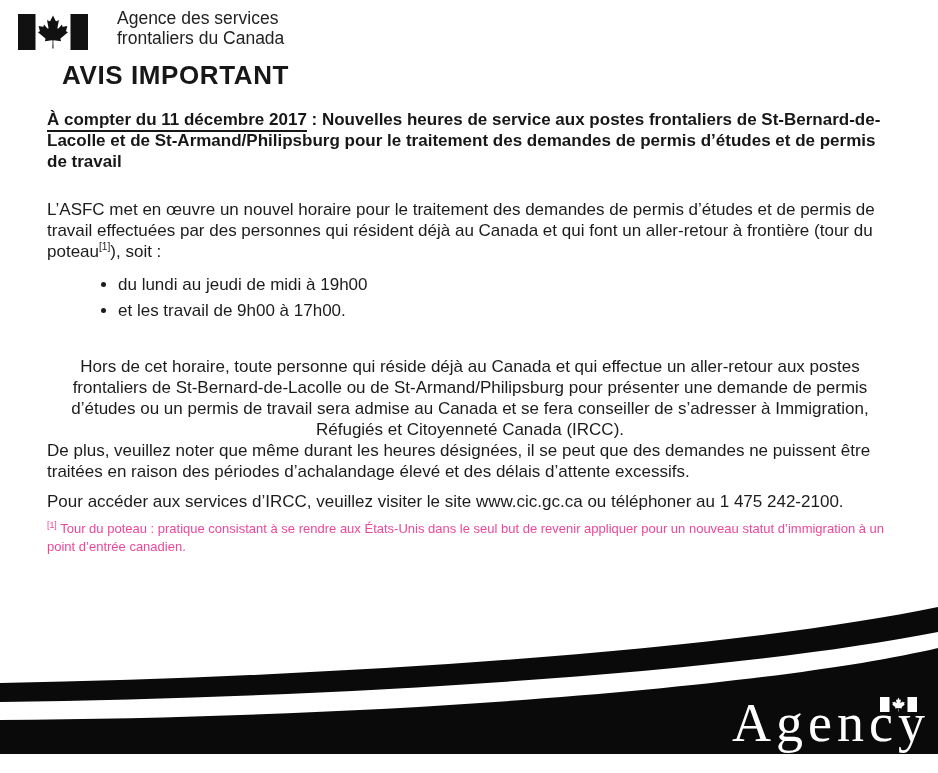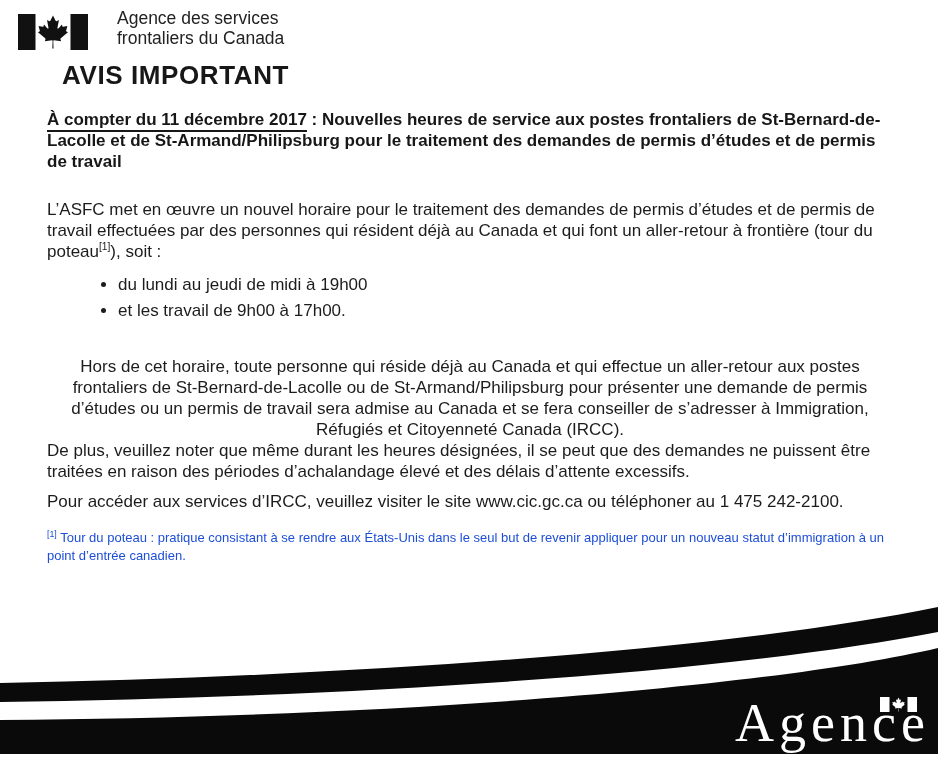--- a/index.html
+++ b/index.html
@@ -21,21 +21,21 @@
   .lead-heading { font-weight:bold; color:#171717; }
   .u { border-bottom:2px solid #171717; padding-bottom:1px; }
   .para { margin:0; }
   .p-intro { margin-top:27px; }
   .p2 { margin-top:35px;text-align:center; }
   .p3 { }
   .p4 { margin-top:9px; }
   sup.fnref { font-size:0.6em; vertical-align:super; line-height:0; }
   ul.hours { margin:12px 0 0 0; padding-left:71px; list-style:disc; }
   ul.hours li { margin-bottom:5px; }
-  .footnote { margin-top:17px; font-size:13px; line-height:17.5px; width:843px; color:#1d4ed8; }
+  .footnote { margin-top:8px; font-size:13px; line-height:17.5px; width:843px; color:#ec4899; }
   .footnote sup.fnref { font-size:0.68em; }
   
   .footer-art { position:absolute; left:0; top:0; width:938px; height:773px;
                 pointer-events:none; }
   .wordmark { position:absolute; top:696px; right:8px; z-index:2; color:#ffffff;
               font-family:"Liberation Serif", serif; font-size:54px; line-height:54px;
               letter-spacing:5px; }
   .wordmark-flag { position:absolute; top:1px; right:13px; }
 </style>
 </head>
@@ -76,21 +76,21 @@
     <p class="para footnote"><sup class="fnref">[1]</sup><span> Tour du poteau : pratique consistant à se rendre aux États-Unis dans le seul but de revenir appliquer pour un nouveau statut d’immigration à un point d’entrée canadien.</span></p>
 
   </div>
 
   <svg class="footer-art" width="938" height="773" viewBox="0 0 938 773" xmlns="http://www.w3.org/2000/svg">
     <path fill="#0a0a0a" d="M0,683 C370,676 740,648 938,607 L938,632 C740,671 370,697 0,702 Z"></path>
     <path fill="#0a0a0a" d="M0,720 C430,717 790,683 938,648 L938,754 L0,754 Z"></path>
   </svg>
 
   <div class="wordmark">
-    <span>Agence</span>
+    <span>Agency</span>
     <svg class="wordmark-flag" width="37" height="15" viewBox="0 0 37 15" xmlns="http://www.w3.org/2000/svg">
       <rect x="0" y="0" width="9.5" height="15" fill="#ffffff"></rect>
       <rect x="27.5" y="0" width="9.5" height="15" fill="#ffffff"></rect>
       <g transform="translate(18.5,7.5) scale(0.0313) translate(-256,-244)">
         <path fill="#ffffff" d="M256 21l-36 70c-4 8-11 7-19 3l-26-13 19 101c4 19-9 19-16 11l-44-50-7 25c-1 3-4 7-10 6l-57-12 15 55c3 12 6 17-3 20l-20 10 98 80c4 3 6 9 4 14l-9 28c34-4 64-10 98-14 3 0 8 5 8 9l-4 104h16l-3-104c0-4 5-9 8-9 34 4 64 10 98 14l-9-28c-2-5 0-11 4-14l98-80-20-10c-9-3-6-8-3-20l15-55-57 12c-6 1-9-3-10-6l-7-25-44 50c-7 8-20 8-16-11l19-101-26 13c-8 4-15 5-19-3z"></path>
       </g>
     </svg>
   </div>
 
 </div>

